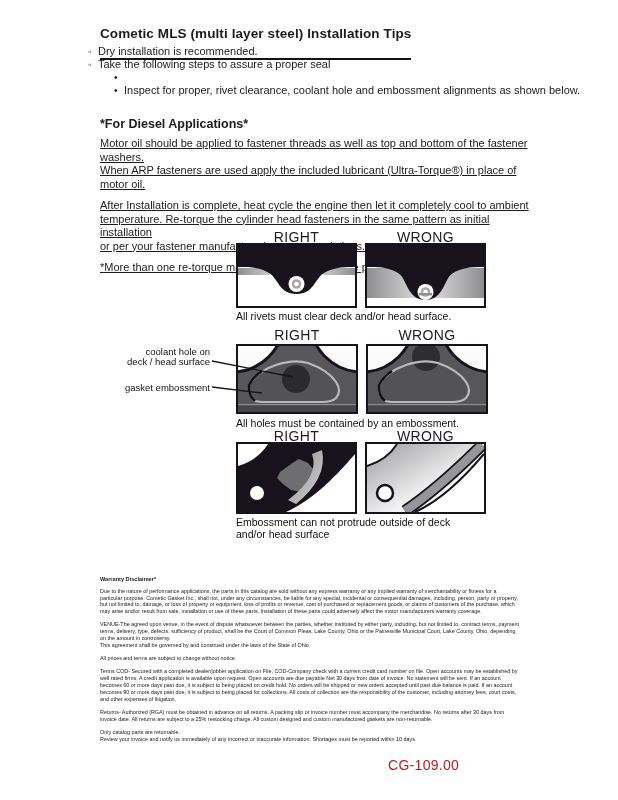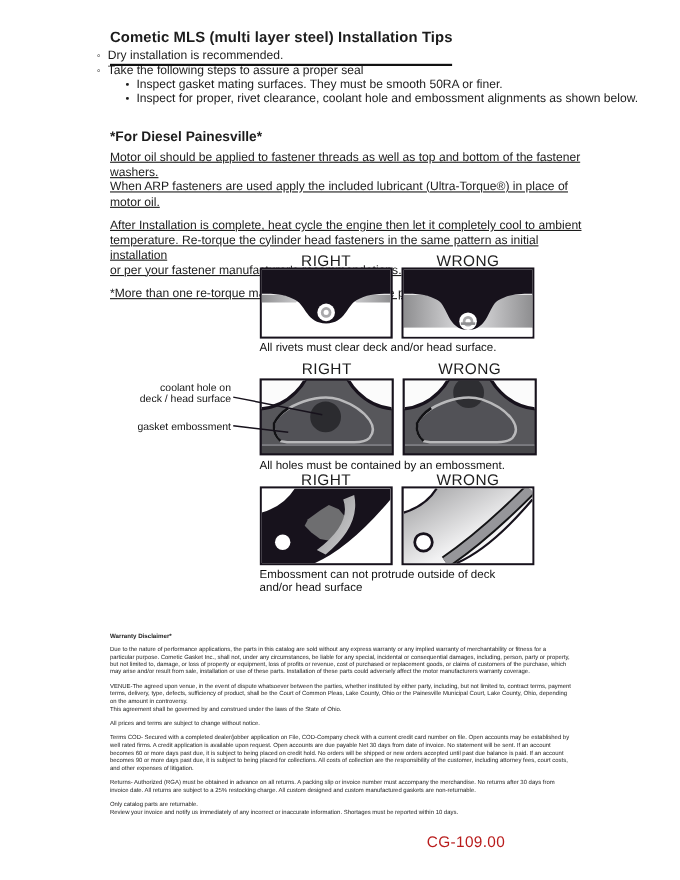--- a/index.html
+++ b/index.html
@@ -53,30 +53,29 @@
   <div class="b-row">
     <span class="b-mark o"></span>
     <span class="b-text">Dry installation is recommended.</span>
   </div>
   <div class="b-row">
     <span class="b-mark o"></span>
     <span class="b-text">Take the following steps to assure a proper seal</span>
   </div>
   <div class="b-row sub">
     <span class="b-mark f"></span>
-    <span class="b-text">Inspect gasket mating surfaces.  They must be smooth 50RA or finer.</span>
   </div>
   <div class="b-row sub">
     <span class="b-mark f"></span>
     <span class="b-text">Inspect for proper, rivet clearance, coolant hole and embossment alignments as shown below.</span>
   </div>
 </div>
 
 <div class="abs diesel">
-  <h2>*For Diesel Painesville*</h2>
+  <h2>*For Diesel Applications*</h2>
   <p class="pre">Motor oil should be applied to fastener threads as well as top and bottom of the fastener washers.
 When ARP fasteners are used apply the included lubricant (Ultra-Torque®) in place of motor oil.</p>
   <p class="pre">After Installation is complete, heat cycle the engine then let it completely cool to ambient
 temperature. Re-torque the cylinder head fasteners in the same pattern as initial installation
 or per your fastener manufacturer's recommendations.</p>
   <p>*More than one re-torque may be required to achieve proper fastener stretch*</p>
 </div>
 
 <div class="abs figure" style="left:236px;top:232px;">
   <div class="fig-labels">

